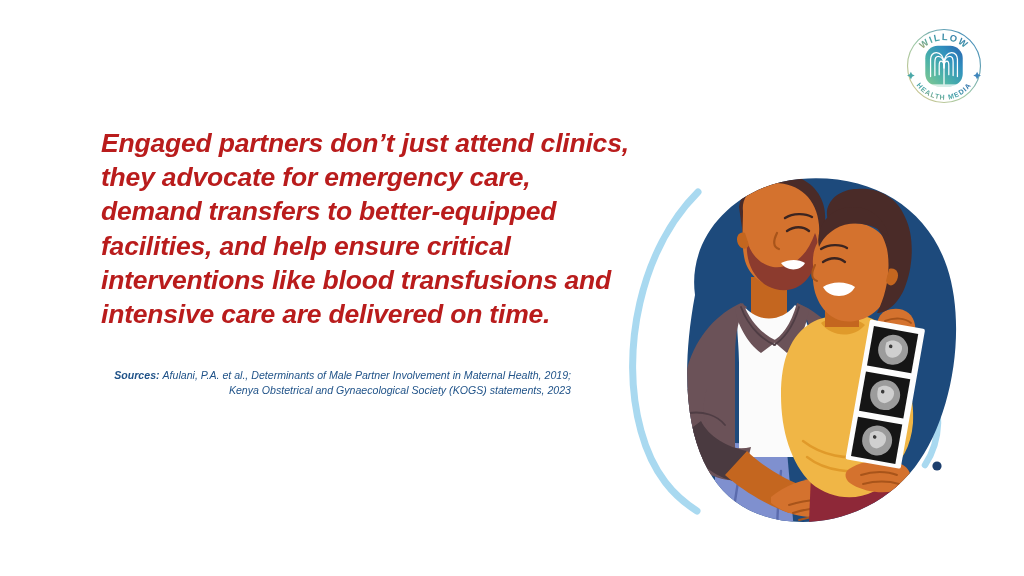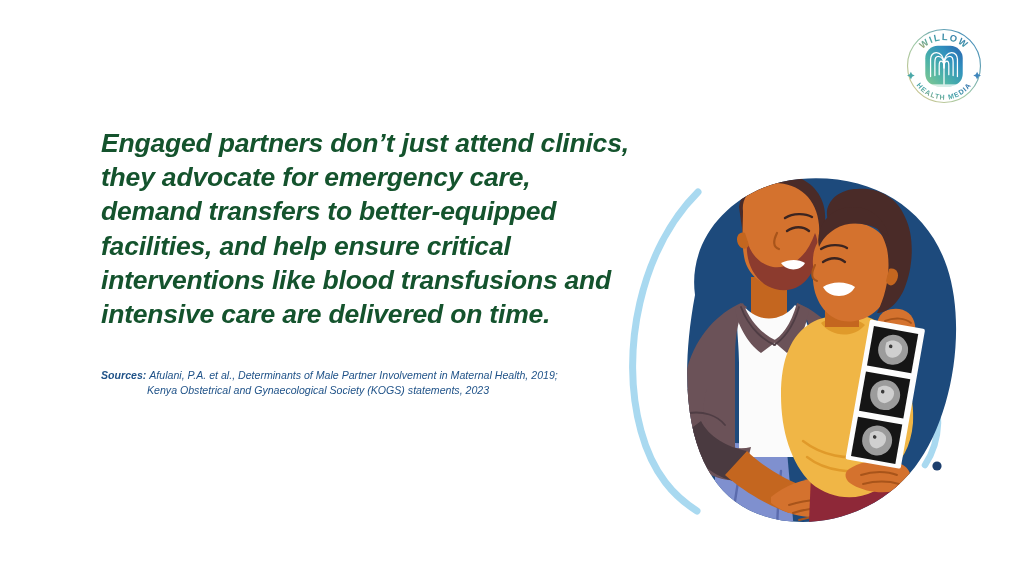--- a/index.html
+++ b/index.html
@@ -35,21 +35,21 @@
     left: 101px;
     top: 126px;
     width: 530px;
     margin: 0;
     font-family: "Liberation Sans", sans-serif;
     font-style: italic;
     font-weight: bold;
     font-size: 26.5px;
     line-height: 34.2px;
     letter-spacing: -0.2px;
-    color: #14532d;
+    color: #b91c1c;
   }
 
   
   .sources {
     position: absolute;
     left: 101px;
     top: 368px;
     width: 470px;
     font-family: "Liberation Sans", sans-serif;
     font-style: italic;
@@ -61,20 +61,21 @@
     font-weight: bold;
     font-style: italic;
   }
   .sources-text {
     font-style: italic;
   }
   .sources-body {
     display: block;
     padding-left: 46px;
     text-indent: -46px;
+    text-align: right;
   }
 
   
   .illustration {
     position: absolute;
     left: 575px;
     top: 145px;
     width: 440px;
     height: 431px;
   }

